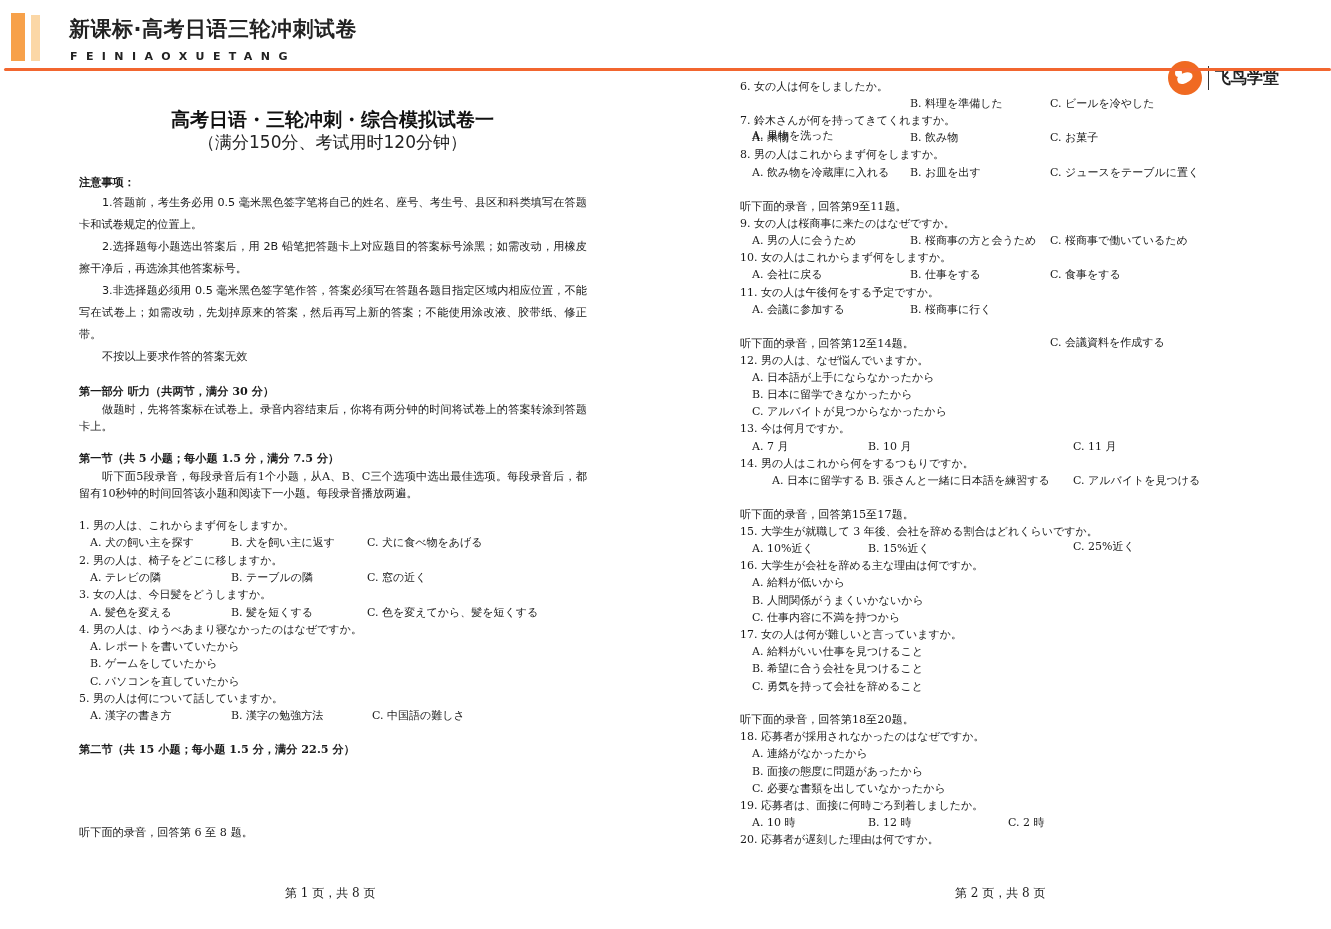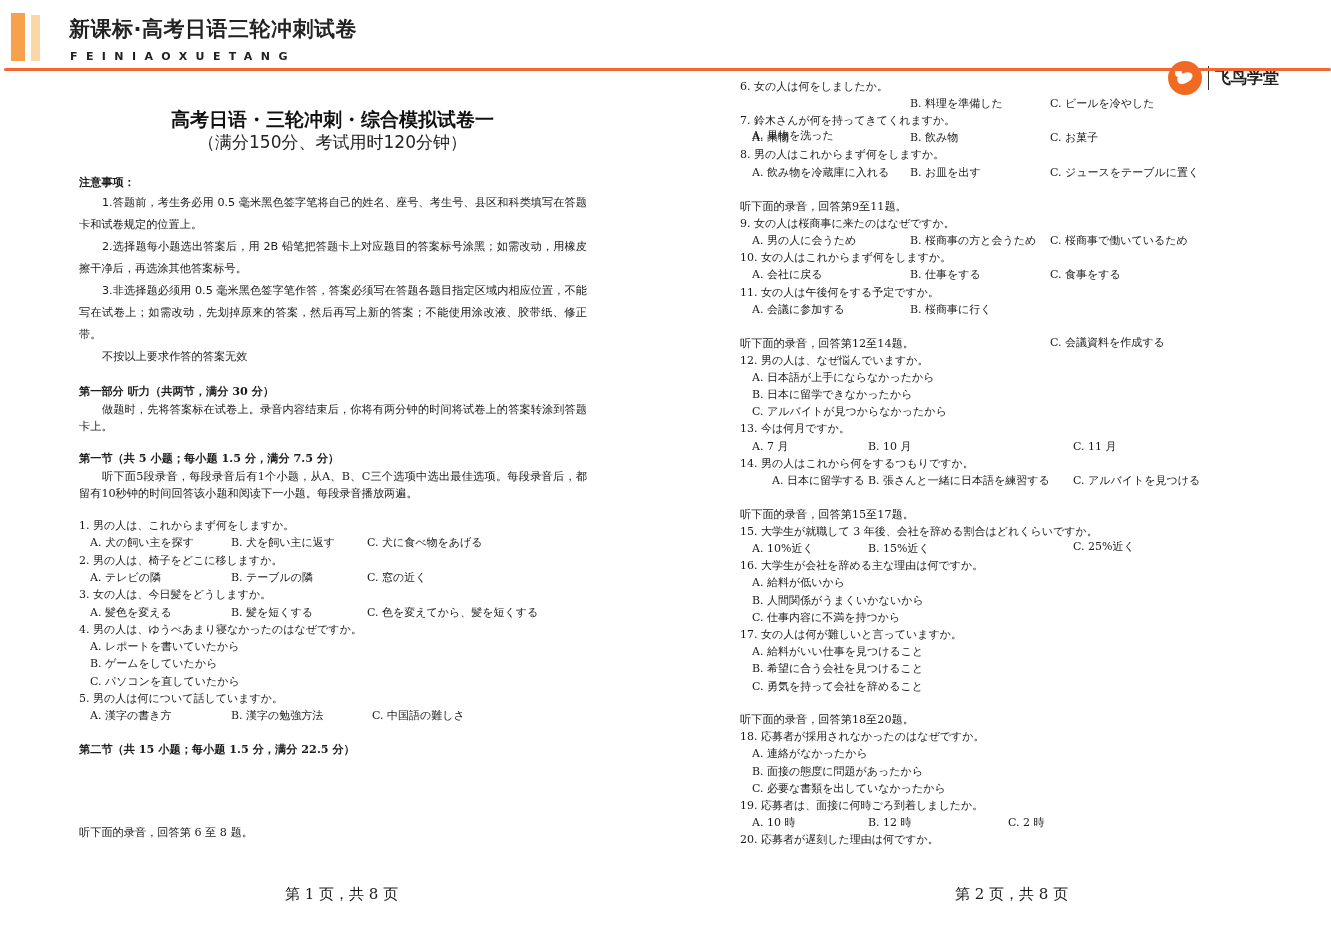--- a/index.html
+++ b/index.html
@@ -30,21 +30,21 @@
 
   .txt { position: absolute; font-size: 11.2px; line-height: 17px; white-space: nowrap; }
   .sans { font-family: "DejaVu Sans", sans-serif; text-align: right; }
   .bold { font-weight: bold; }
   .para { position: absolute; font-family: "DejaVu Sans", sans-serif; font-size: 11.2px; line-height: 22px; width: 508px; text-indent: 23px; text-align: justify; }
   .para-tight { position: absolute; font-size: 11.2px; line-height: 17px; width: 508px; text-indent: 23px; text-align: justify; }
 
   .q { position: absolute; font-size: 11px; line-height: 17px; white-space: nowrap; }
   .opt { position: absolute; font-size: 11px; line-height: 17px; white-space: nowrap; }
 
-  .footer { position: absolute; top: 811px; font-size: 15px; white-space: nowrap; }
+  .footer { position: absolute; top: 811px; font-size: 12px; white-space: nowrap; }
 </style>
 </head>
 <body>
 
 <div class="header">
   <div class="bar1"></div>
   <div class="bar2"></div>
   <div class="brand-title">新课标·高考日语三轮冲刺试卷</div>
   <div class="brand-sub">FEINIAOXUETANG</div>
   <div class="logo">

